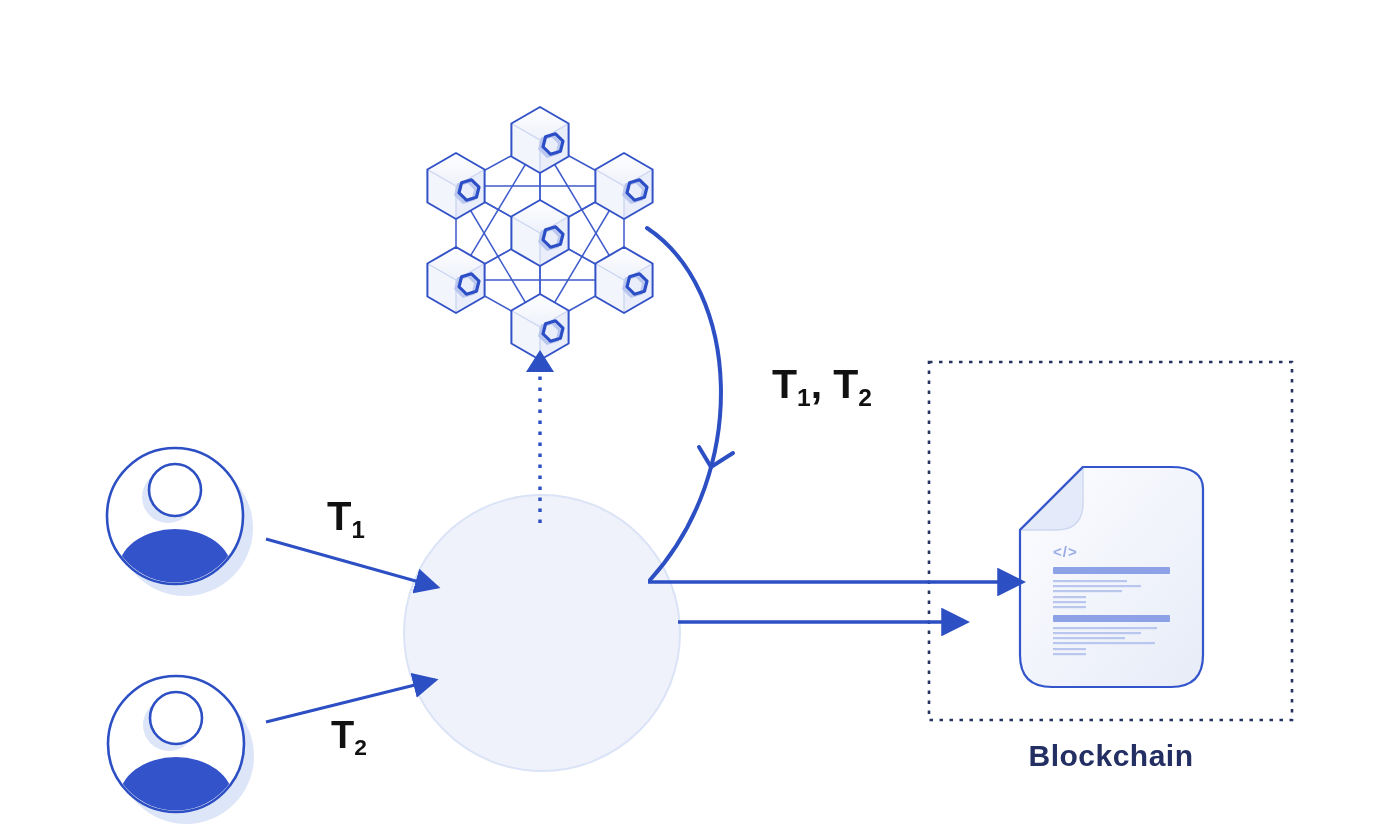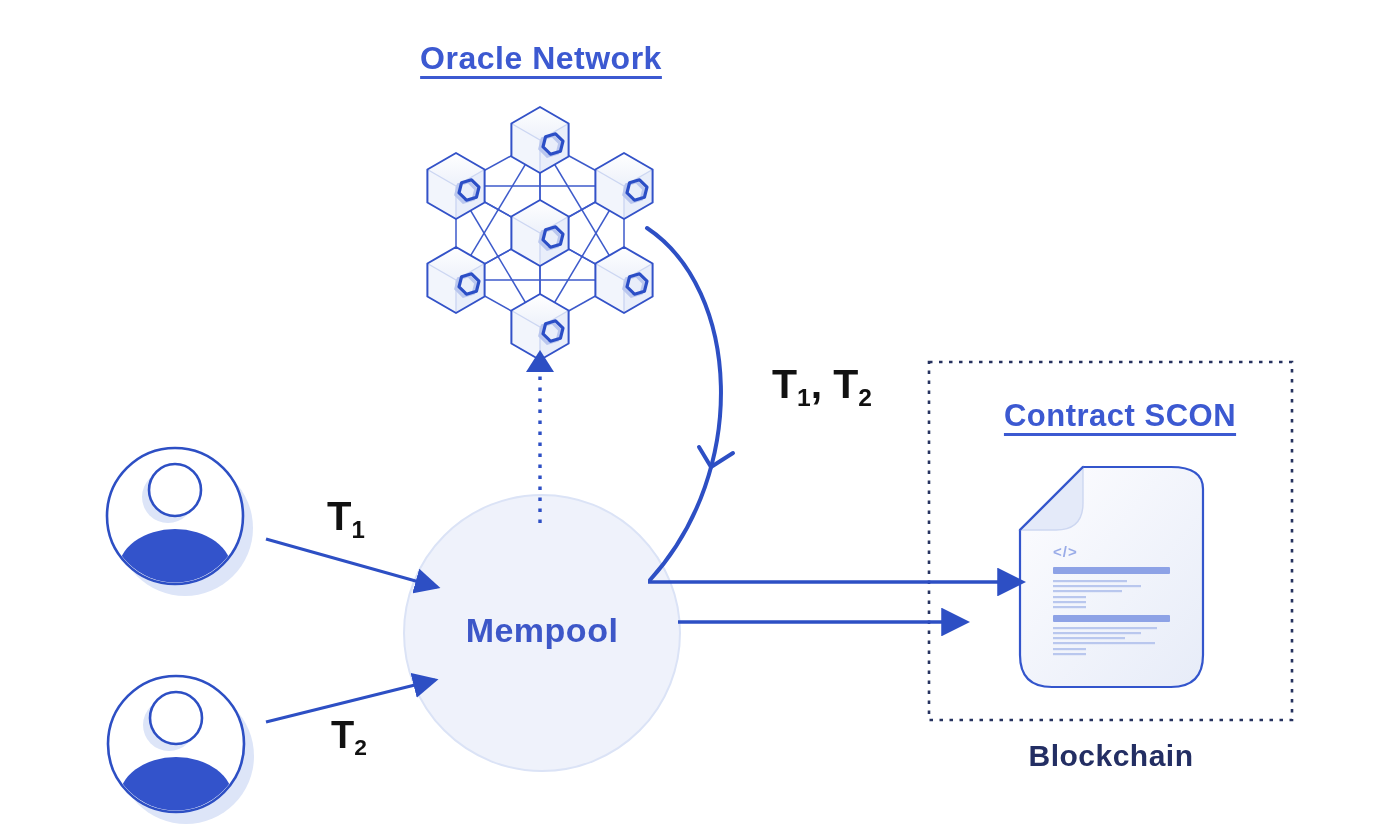--- a/index.html
+++ b/index.html
@@ -144,27 +144,24 @@
         <rect x="1053" y="642" width="102" height="2.2" fill="#b9c7ee"></rect>
         <rect x="1053" y="648" width="33" height="2.2" fill="#b9c7ee"></rect>
         <rect x="1053" y="653" width="33" height="2.2" fill="#b9c7ee"></rect>
       </g>
     </g>
 
     <line x1="648" y1="582" x2="1022" y2="582" stroke="#2d4fc4" stroke-width="3.6" marker-end="url(#ah)"></line>
     <line x1="678" y1="622" x2="966" y2="622" stroke="#2d4fc4" stroke-width="3.6" marker-end="url(#ah)"></line>
   </svg>
 
-  <div class="lbl title-link oracle-title">Oracle Network</div>
 
-  <div class="lbl title-link contract-title">Contract SCON</div>
 
   <div class="lbl blockchain-label">Blockchain</div>
 
-  <div class="lbl mempool-label">Mempool</div>
 
   <div class="lbl txn t1-label">
     <span>T</span><sub>1</sub>
   </div>
 
   <div class="lbl txn t2-label">
     <span>T</span><sub>2</sub>
   </div>
 
   <div class="lbl txn t1t2-label">

